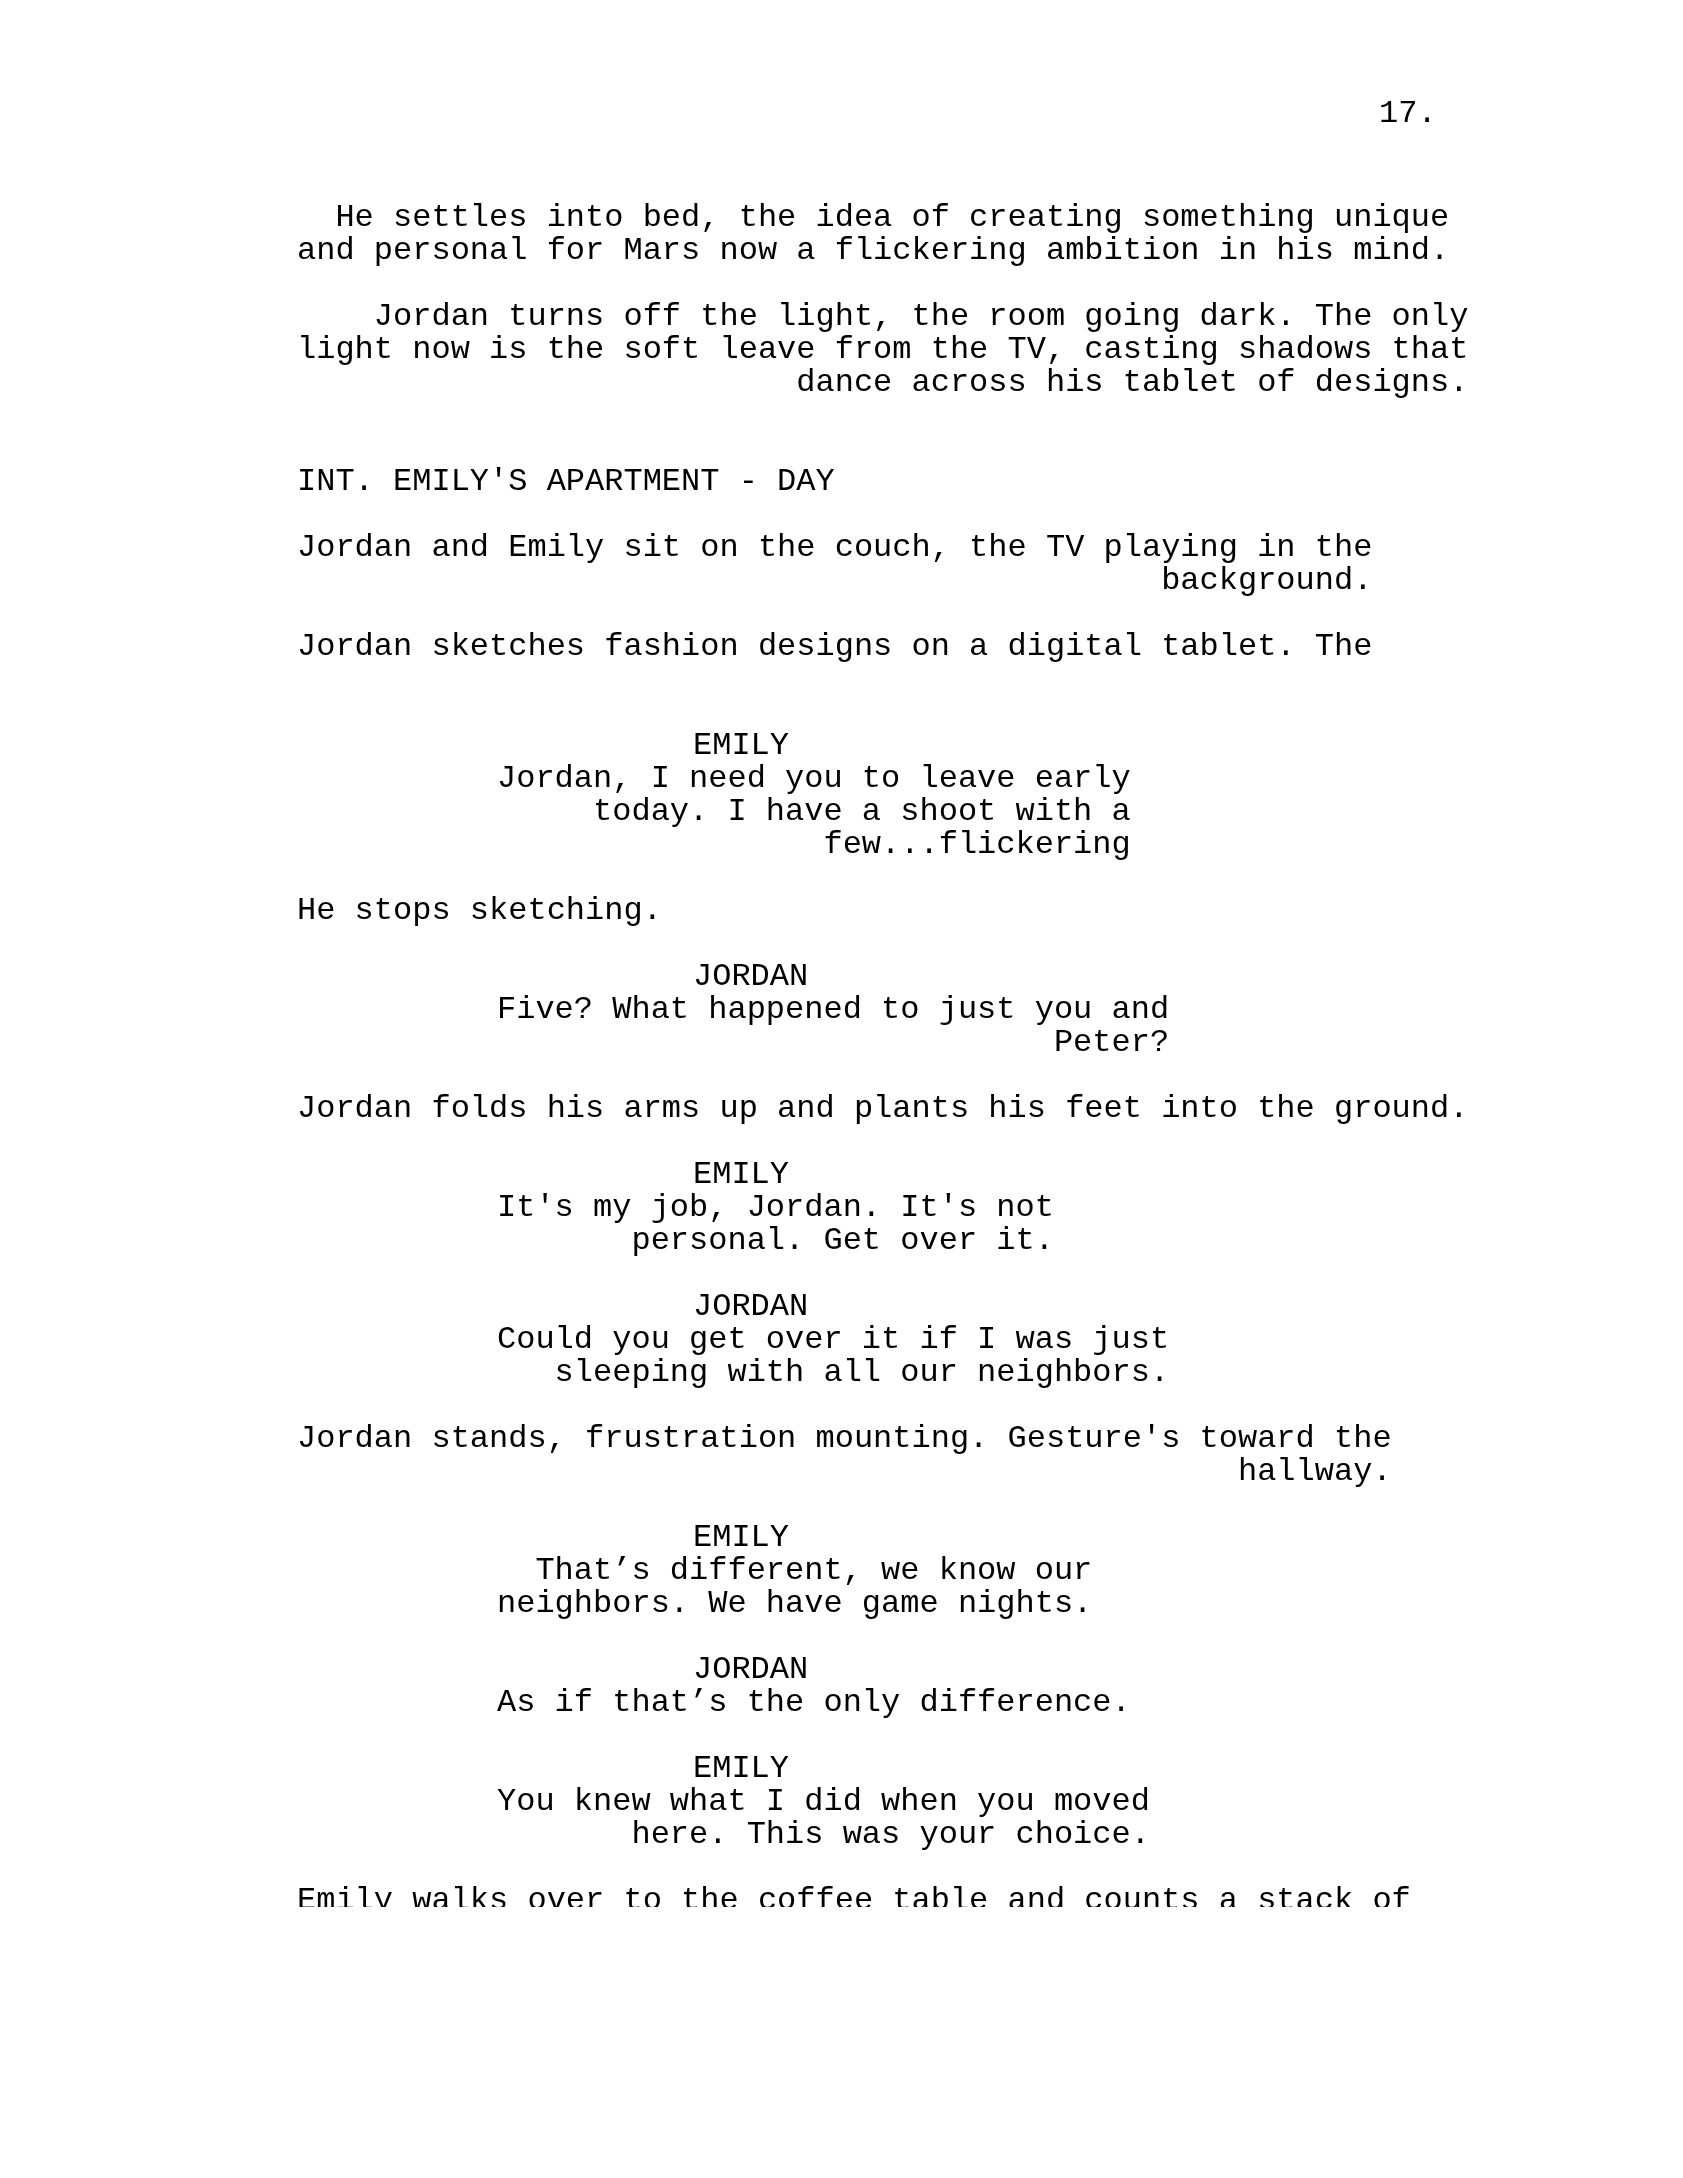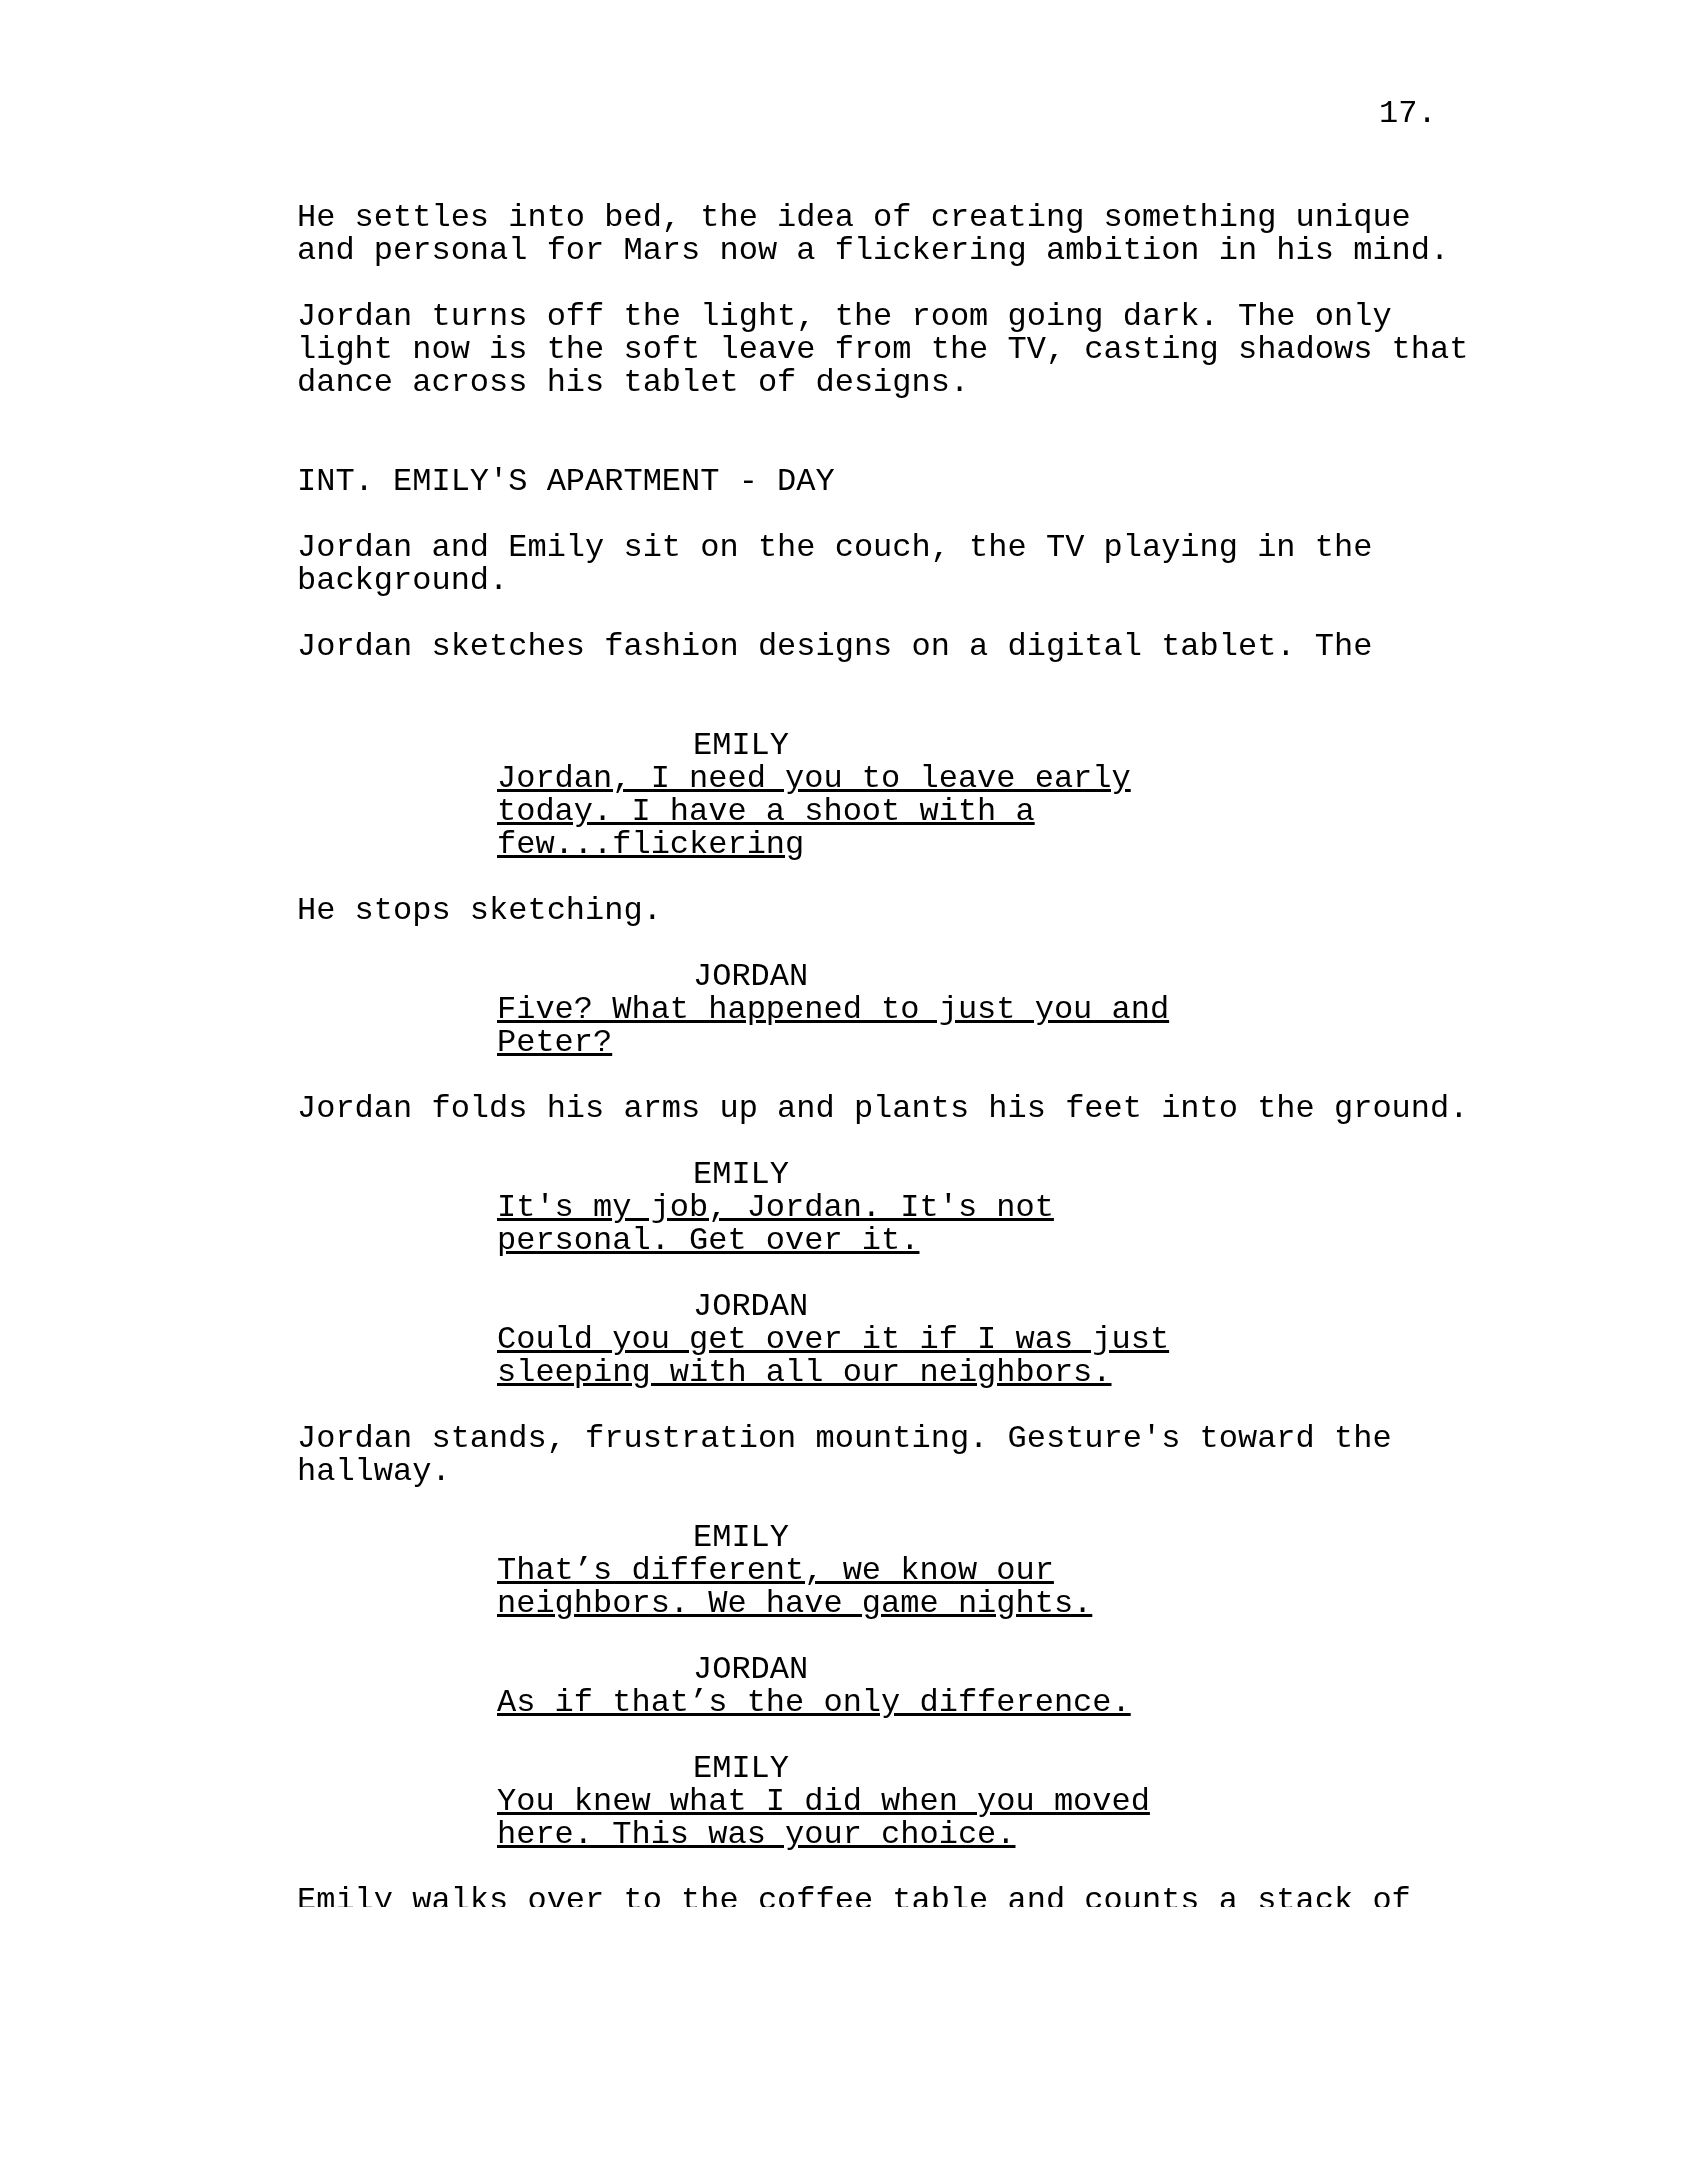--- a/index.html
+++ b/index.html
@@ -15,24 +15,24 @@
     color: #000000;
     font-family: "Liberation Mono", "DejaVu Sans Mono", monospace;
     font-size: 32px;
     overflow: hidden;
   }
   .line {
     height: 33px;
     line-height: 33px;
     white-space: pre;
   }
-  .block { position: absolute; }
+  .block { position: absolute; text-align: right; }
   .block.action    { left: 297px; }
   .block.scene     { left: 297px; }
-  .block.dialogue  { left: 497px; text-decoration: underline; }
+  .block.dialogue  { left: 497px; }
   .block.character { left: 693px; }
   #page-number {
     position: absolute;
     top: 97px;
     left: 1379px;
     height: 33px;
     line-height: 33px;
     white-space: pre;
   }
 </style>

